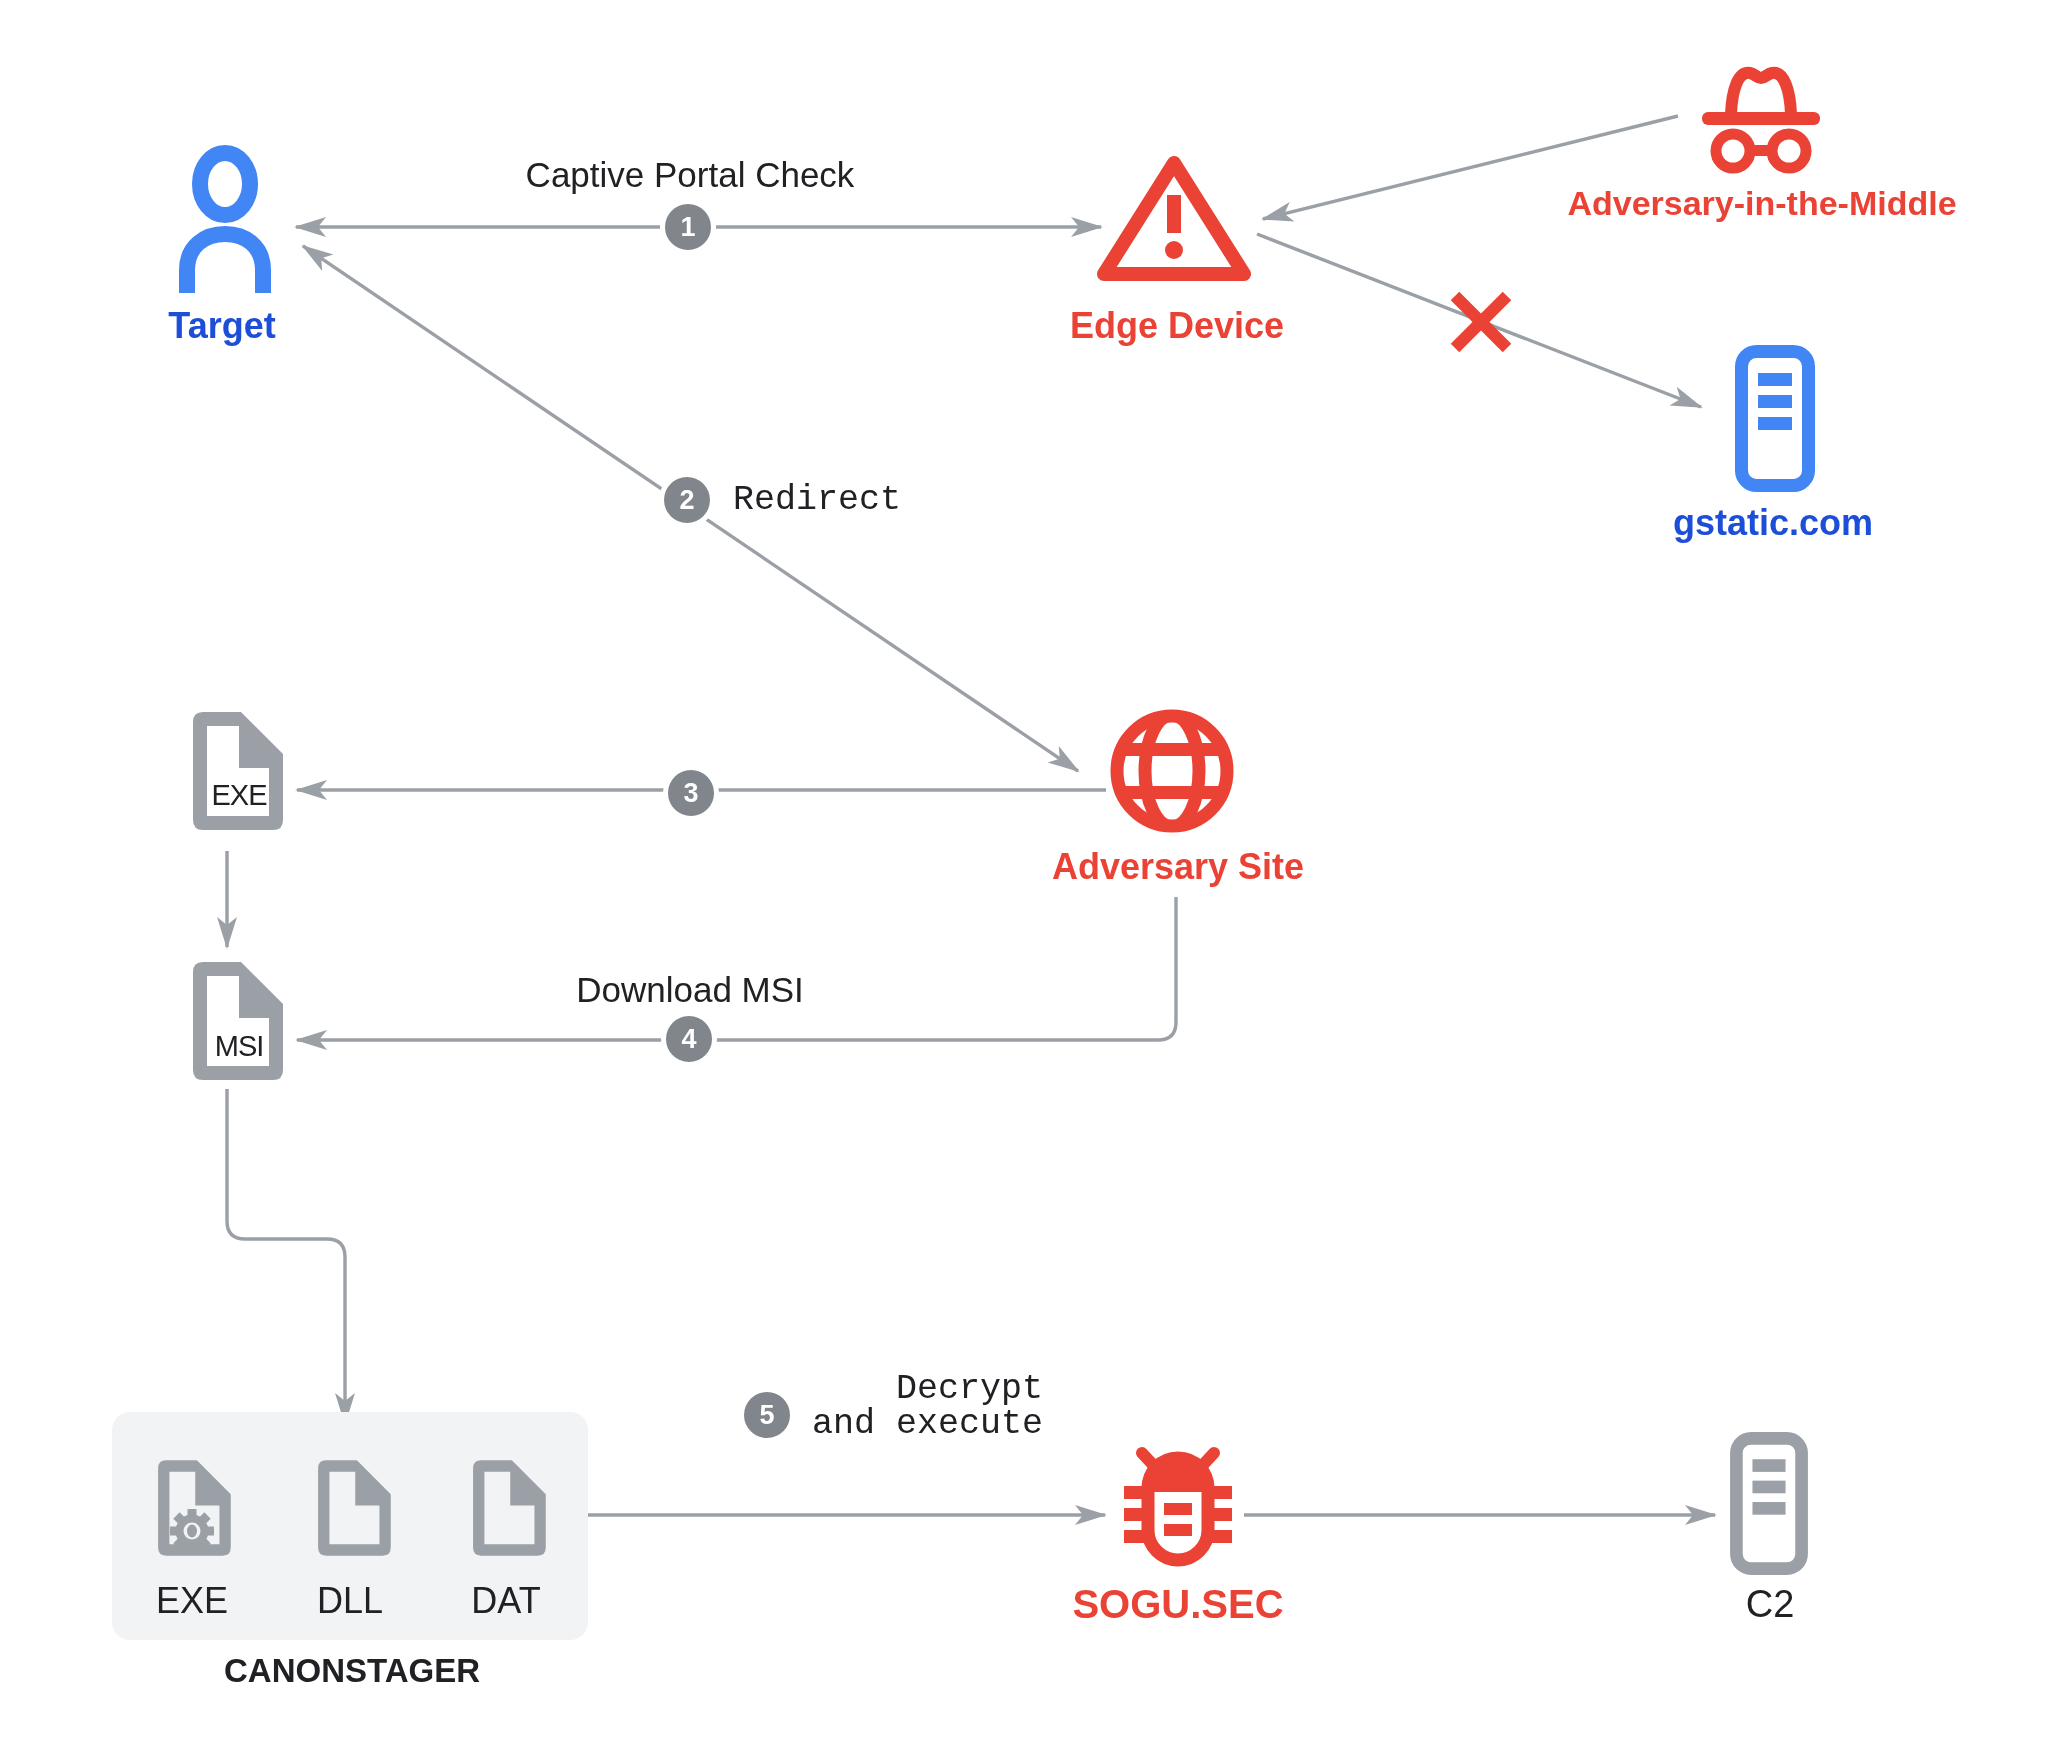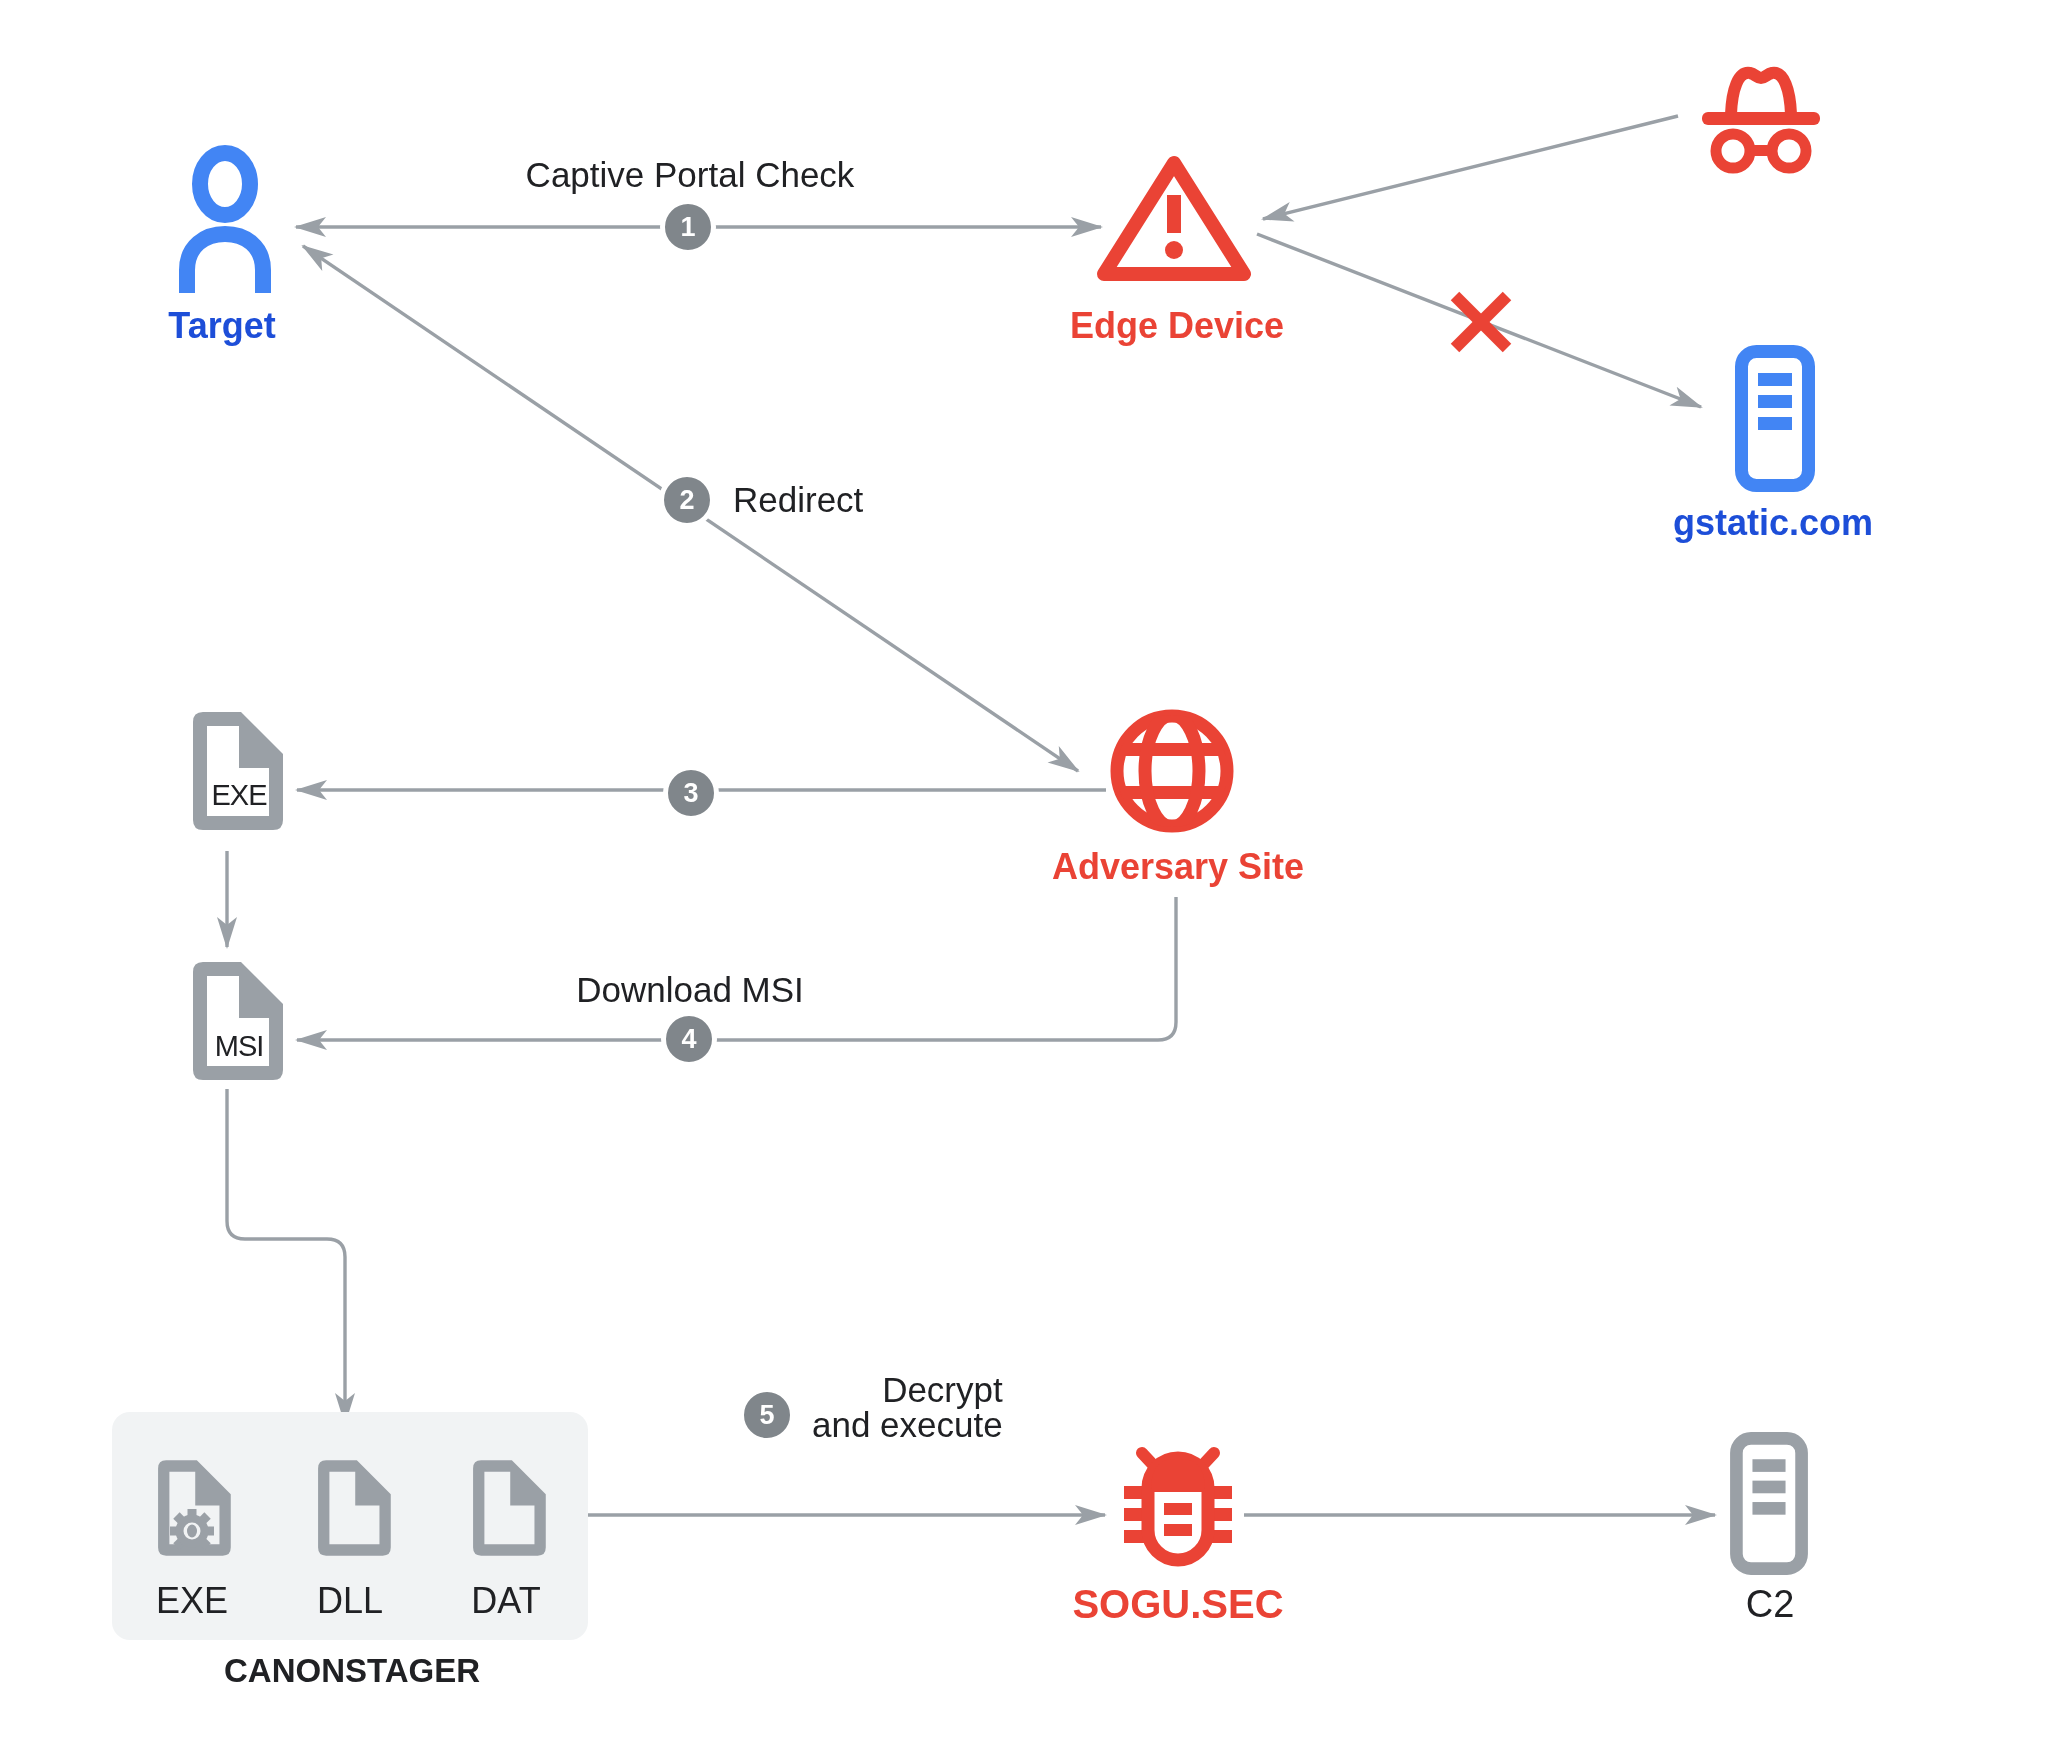--- a/index.html
+++ b/index.html
@@ -24,21 +24,21 @@
   .red-label{color:#EA4335;}
   .plain{font-weight:400;}
   .step-label{
     position:absolute;
     transform:translate(-50%,-50%);
     font-size:35px;
     color:#202124;
     white-space:nowrap;
     text-align:right;
   }
-  .step-label.left-align{transform:translate(0,-50%);}
+  .step-label.left-align{transform:translate(0,-50%);font-family:Liberation Mono, monospace;}
   .step-label .ln{display:block;line-height:35px;}
   .badge{
     position:absolute;
     width:46px;height:46px;
     border-radius:50%;
     background:#80868B;
     border:5px solid #fff;
     color:#fff;
     font-size:27px;
     font-weight:bold;
@@ -196,20 +196,21 @@
 
   <svg class="icon" style="left:1728px;top:1432px" width="82" height="143" viewBox="0 0 80 147">
     <rect x="6.5" y="6.5" width="67" height="134" rx="15" fill="#fff" stroke="#9AA0A6" stroke-width="13"></rect>
     <rect x="23" y="28" width="34" height="13" fill="#9AA0A6"></rect>
     <rect x="23" y="50" width="34" height="13" fill="#9AA0A6"></rect>
     <rect x="23" y="72" width="34" height="13" fill="#9AA0A6"></rect>
   </svg>
 
   <div class="node-label blue-label" style="left:222px;top:326px">Target</div>
   <div class="node-label red-label" style="left:1177px;top:326px">Edge Device</div>
+  <div class="node-label red-label" style="left:1762px;top:203px;font-size:34px">Adversary-in-the-Middle</div>
   <div class="node-label blue-label" style="left:1773px;top:523px">gstatic.com</div>
   <div class="node-label red-label" style="left:1178px;top:867px">Adversary Site</div>
   <div class="node-label red-label" style="left:1178px;top:1604px;font-size:40px">SOGU.SEC</div>
   <div class="node-label plain" style="left:1770px;top:1604px;font-size:38px">C2</div>
   <div class="node-label" style="left:352px;top:1671px;font-size:33px">CANONSTAGER</div>
 
   <div class="node-label plain" style="left:192px;top:1601px">EXE</div>
   <div class="node-label plain" style="left:350px;top:1601px">DLL</div>
   <div class="node-label plain" style="left:506px;top:1601px">DAT</div>
 

